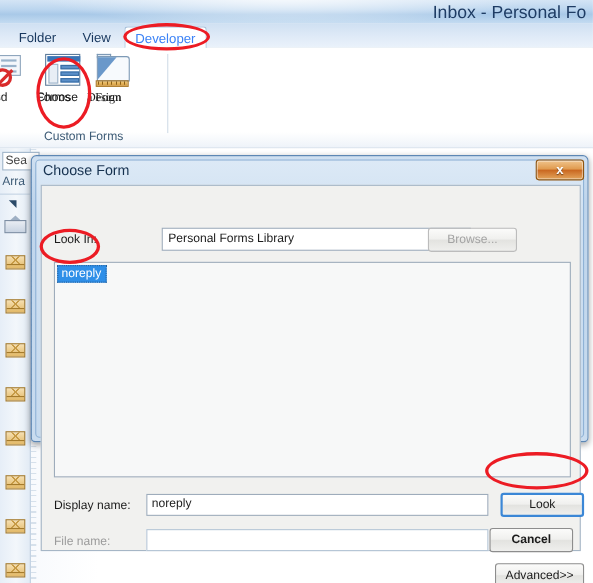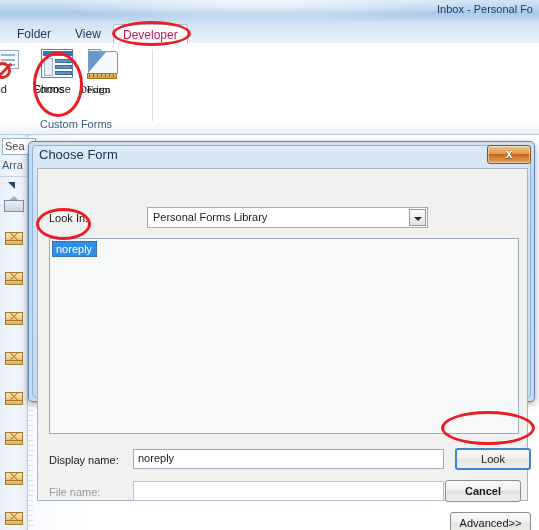--- a/index.html
+++ b/index.html
@@ -23,41 +23,41 @@
     position: absolute; left: 0; top: 0; width: 539px; height: 21px;
     background: linear-gradient(to bottom, #d4e4f5 0%, #bcd6ef 40%, #a9c9e8 62%, #c3dbf1 100%);
     overflow: hidden;
   }
   .ol-titlebar-gloss {
     position: absolute; left: 0; top: 0; width: 539px; height: 21px;
     background: radial-gradient(ellipse 320px 40px at 260px -4px, rgba(255,255,255,.85), rgba(255,255,255,0) 70%);
   }
   .ol-title-text {
     position: absolute; right: 6px; top: 3px;
-    font-size: 11px; color: #1e3c64;
+    font-size: 16px; color: #1e3c64;
     white-space: nowrap;
   }
 
   .ol-tabstrip {
     position: absolute; left: 0; top: 21px; width: 539px; height: 23px;
     background: linear-gradient(to bottom, #cfe0f2 0%, #dfeaf7 55%, #eaf2fb 100%);
     border-bottom: 1px solid #a7c0da;
   }
   .ol-tab {
     position: absolute; top: 3px; height: 20px;
     padding: 3px 9px 0 9px;
     font-size: 12px; color: #17375e;
     white-space: nowrap;
   }
   .ol-tab.active {
     background: #ffffff;
     border: 1px solid #a7c0da;
     border-bottom: 1px solid #ffffff;
     border-radius: 3px 3px 0 0;
-    color: #be185d;
+    color: #3b82f6;
     z-index: 3;
     text-align: right;
   }
   #tab-folder { left: 8px; }
   #tab-view   { left: 66px; }
   #tab-developer { left: 113px; }
 
   .ol-ribbon {
     position: absolute; left: 0; top: 43px; width: 539px; height: 92px;
     background: #ffffff;
@@ -439,20 +439,21 @@
 
     <div class="dlg-client">
 
       <div class="lbl" style="left:11px; top:43px;">Look In:</div>
 
       <div class="combo" style="left:61px; top:38px; width:281px; height:21px;">
         <div class="val">Personal Forms Library</div>
         <div class="arrowbox"></div>
       </div>
 
+      <div class="btn disabled" style="left:351px; top:38px; width:81px; height:22px;">Browse...</div>
 
       <div class="viewbtn sel" style="left:405px;">
         <svg width="20" height="18" viewBox="0 0 20 18">
           <rect x="1.5" y="2" width="3" height="3" fill="#1c4f86"></rect>
           <rect x="6" y="3" width="5" height="1.2" fill="#1c4f86"></rect>
           <rect x="11.5" y="2" width="3" height="3" fill="#1c4f86"></rect>
           <rect x="15.5" y="3" width="3" height="1.2" fill="#1c4f86"></rect>
           <rect x="1.5" y="7.5" width="3" height="3" fill="#1c4f86"></rect>
           <rect x="6" y="8.5" width="5" height="1.2" fill="#1c4f86"></rect>
           <rect x="11.5" y="7.5" width="3" height="3" fill="#1c4f86"></rect>

